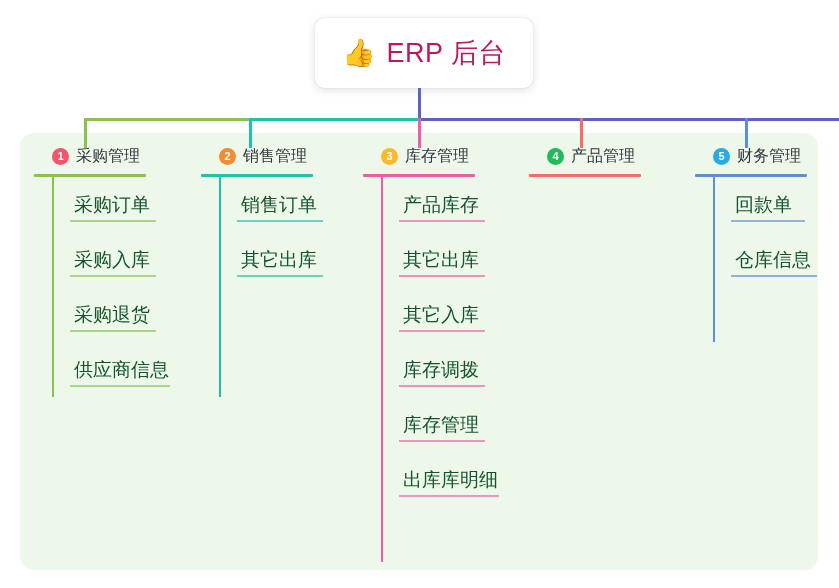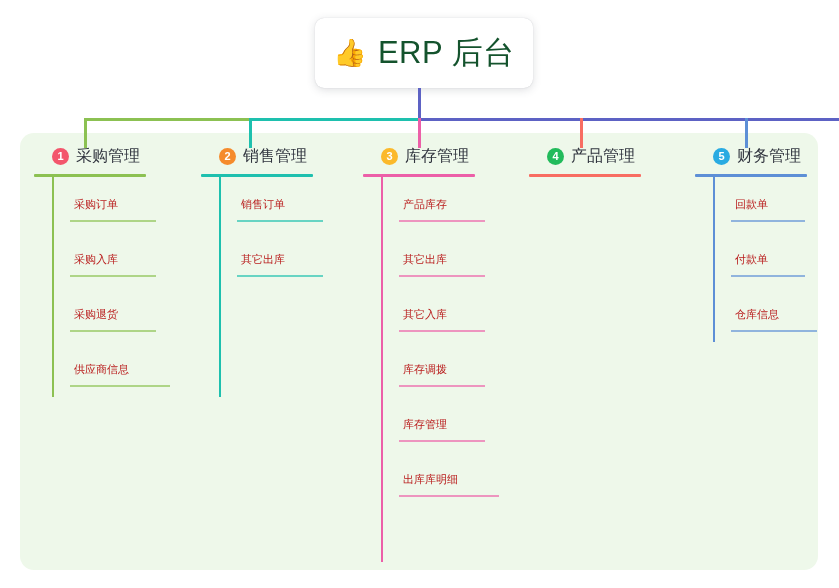--- a/index.html
+++ b/index.html
@@ -15,21 +15,21 @@
   .root-node {
     position: absolute; left: 315px; top: 18px;
     width: 218px; height: 70px;
     background: #ffffff;
     border-radius: 9px;
     box-shadow: 0 2px 9px rgba(60,64,80,0.17), 0 0 1px rgba(60,64,80,0.25);
     display: flex; align-items: center; justify-content: center;
     gap: 11px;
   }
   .root-emoji { font-size: 27px; line-height: 1; }
-  .root-label { font-size: 31px; color: #14532d; letter-spacing: .5px; white-space: nowrap; }
+  .root-label { font-size: 27px; color: #be185d; letter-spacing: .5px; white-space: nowrap; }
 
   
   .trunk-v {
     position: absolute; left: 418px; top: 88px;
     width: 3px; height: 32px; background: #5d62c4;
   }
   .bar { position: absolute; top: 118px; height: 3px; }
   .drop { position: absolute; top: 118px; width: 3px; height: 30px; }
 
   
@@ -51,21 +51,21 @@
   }
   .branch-title { font-size: 16px; color: #31353f; white-space: nowrap; }
   .branch-underline { height: 3px; margin-top: 5px; border-radius: 1px; }
   .children { position: relative; padding-left: 18px; }
   .spine { position: absolute; left: 18px; top: 0; width: 2px; }
   .child {
     position: relative; height: 55px;
     display: flex; align-items: center;
     padding-left: 22px;
   }
-  .child-label { font-size: 11px; color: #b91c1c; white-space: nowrap; text-align: center; }
+  .child-label { font-size: 19px; color: #14532d; white-space: nowrap; text-align: center; }
   .child-underline {
     position: absolute; left: 18px; bottom: 10px; height: 2px;
   }
 </style>
 </head>
 <body>
 
 <div id="canvas">
 
   <div class="panel"></div>
@@ -181,24 +181,20 @@
           <span class="branch-title">财务管理</span>
         </div>
         <div class="branch-underline" style="background: rgb(93, 143, 214); width: 112px;"></div>
         <div class="children">
           <div class="spine" style="background: rgb(93, 143, 214); height: 165px;"></div>
           <div class="child">
             <span class="child-label">回款单</span>
             <div class="child-underline" style="background: rgb(93, 143, 214); opacity: 0.65; width: 74px;"></div>
           </div>
           <div class="child">
-            <span class="child-label">付款单</span>
-            <div class="child-underline" style="background: rgb(93, 143, 214); opacity: 0.65; width: 74px;"></div>
-          </div>
-          <div class="child">
             <span class="child-label">仓库信息</span>
             <div class="child-underline" style="background: rgb(93, 143, 214); opacity: 0.65; width: 86px;"></div>
           </div>
         </div>
       </div>
     </div>
 
 </div>
 
 </body></html>

